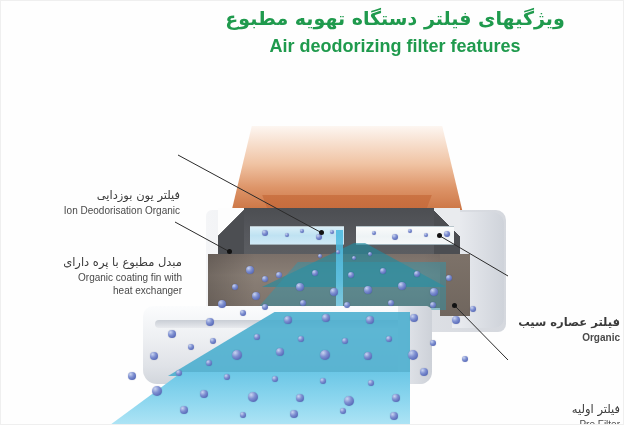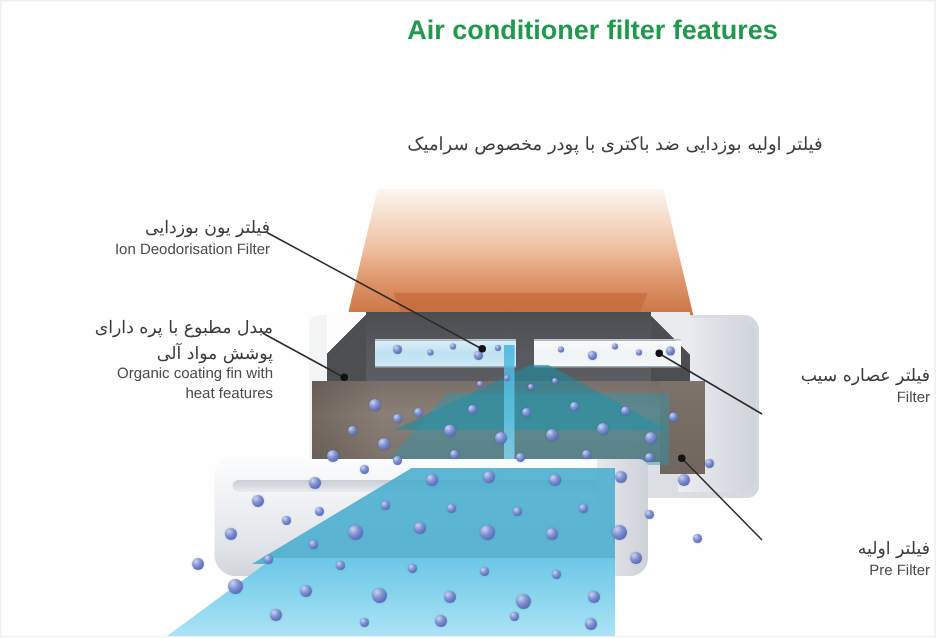--- a/index.html
+++ b/index.html
@@ -65,40 +65,40 @@
   }
   .subtitle-en{
     font-size:10.5px;
     color:#4a4a4a;
     margin-top:2px;
     line-height:1.3;
     white-space:nowrap;
   }
 
   
-  .callout{position:absolute;}
+  .callout{position:absolute;margin-top:44px;}
   .callout .fa{
     font-family:"DejaVu Sans", sans-serif;
     direction:rtl;
     font-size:11.5px;
     color:#3a3a3a;
     line-height:1.45;
     white-space:nowrap;
   }
   .callout .en{
     font-size:10px;
     color:#4a4a4a;
     line-height:1.3;
     white-space:nowrap;
   }
   .ta-r{text-align:right;}
 
   #label-ion{top:143px;left:8px;width:172px;}
   #label-heat{top:210px;left:6px;width:176px;}
-  #label-apple{top:242px;left:510px;width:110px;}
+  #label-apple{top:270px;left:510px;width:110px;font-weight:bold;}
   #label-pre{top:357px;left:510px;width:110px;}
 
   
   #leaders{position:absolute;inset:0;pointer-events:none;}
 
   
   #diagram{position:absolute;left:0;top:0;width:624px;height:425px;}
 
   
   .plume-orange{
@@ -389,42 +389,41 @@
       <line x1="508" y1="276" x2="440" y2="236"></line>
       <line x1="508" y1="360" x2="455" y2="306"></line>
     </g>
   </svg>
   <div class="dot" style="left:319px;top:230px;"></div>
   <div class="dot" style="left:227px;top:249px;"></div>
   <div class="dot" style="left:437px;top:233px;"></div>
   <div class="dot" style="left:452px;top:303px;"></div>
 
   <div class="title-block">
-    <div class="title-en">Air conditioner filter features</div>
+    <div class="title-fa">ویژگیهای فیلتر دستگاه تهویه مطبوع</div>
+    <div class="title-en">Air deodorizing filter features</div>
   </div>
 
   <div class="subtitle-block">
-    <div class="subtitle-fa">فیلتر اولیه بوزدایی ضد باکتری با پودر مخصوص سرامیک</div>
   </div>
 
   <div class="callout ta-r" id="label-ion">
     <div class="fa">فیلتر یون بوزدایی</div>
-    <div class="en">Ion Deodorisation Filter</div>
+    <div class="en">Ion Deodorisation Organic</div>
   </div>
 
   <div class="callout ta-r" id="label-heat">
     <div class="fa">مبدل مطبوع با پره دارای</div>
-    <div class="fa">پوشش مواد آلی</div>
     <div class="en">Organic coating fin with</div>
-    <div class="en">heat features</div>
+    <div class="en">heat exchanger</div>
   </div>
 
   <div class="callout ta-r" id="label-apple">
     <div class="fa">فیلتر عصاره سیب</div>
-    <div class="en">Filter</div>
+    <div class="en">Organic</div>
   </div>
 
   <div class="callout ta-r" id="label-pre">
     <div class="fa">فیلتر اولیه</div>
     <div class="en">Pre Filter</div>
   </div>
 
   <div id="frame"></div>
 </div>
 

